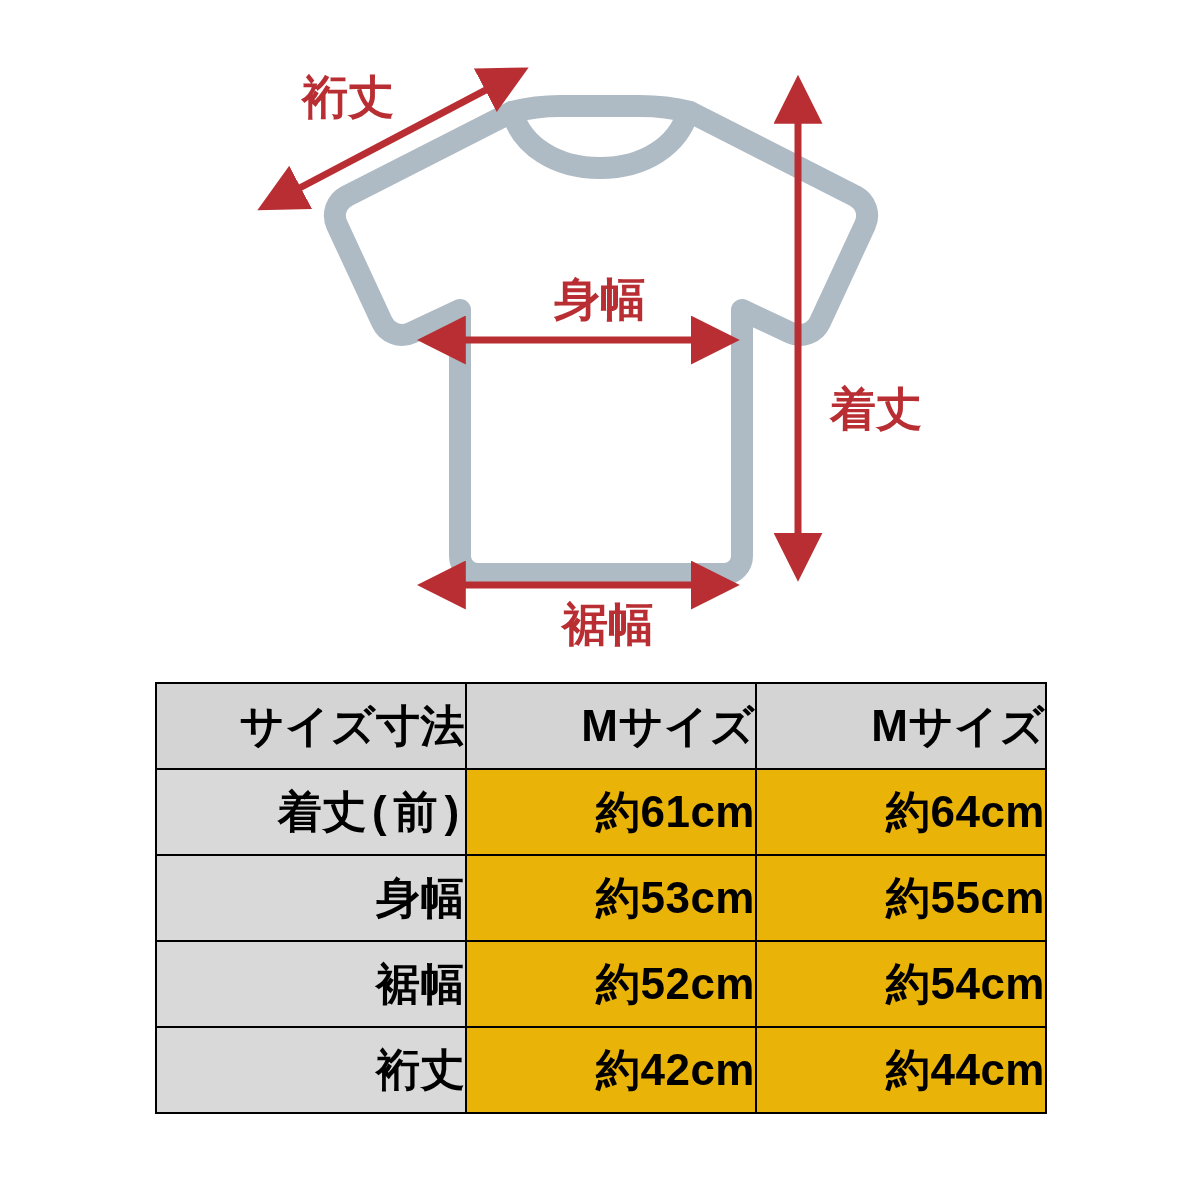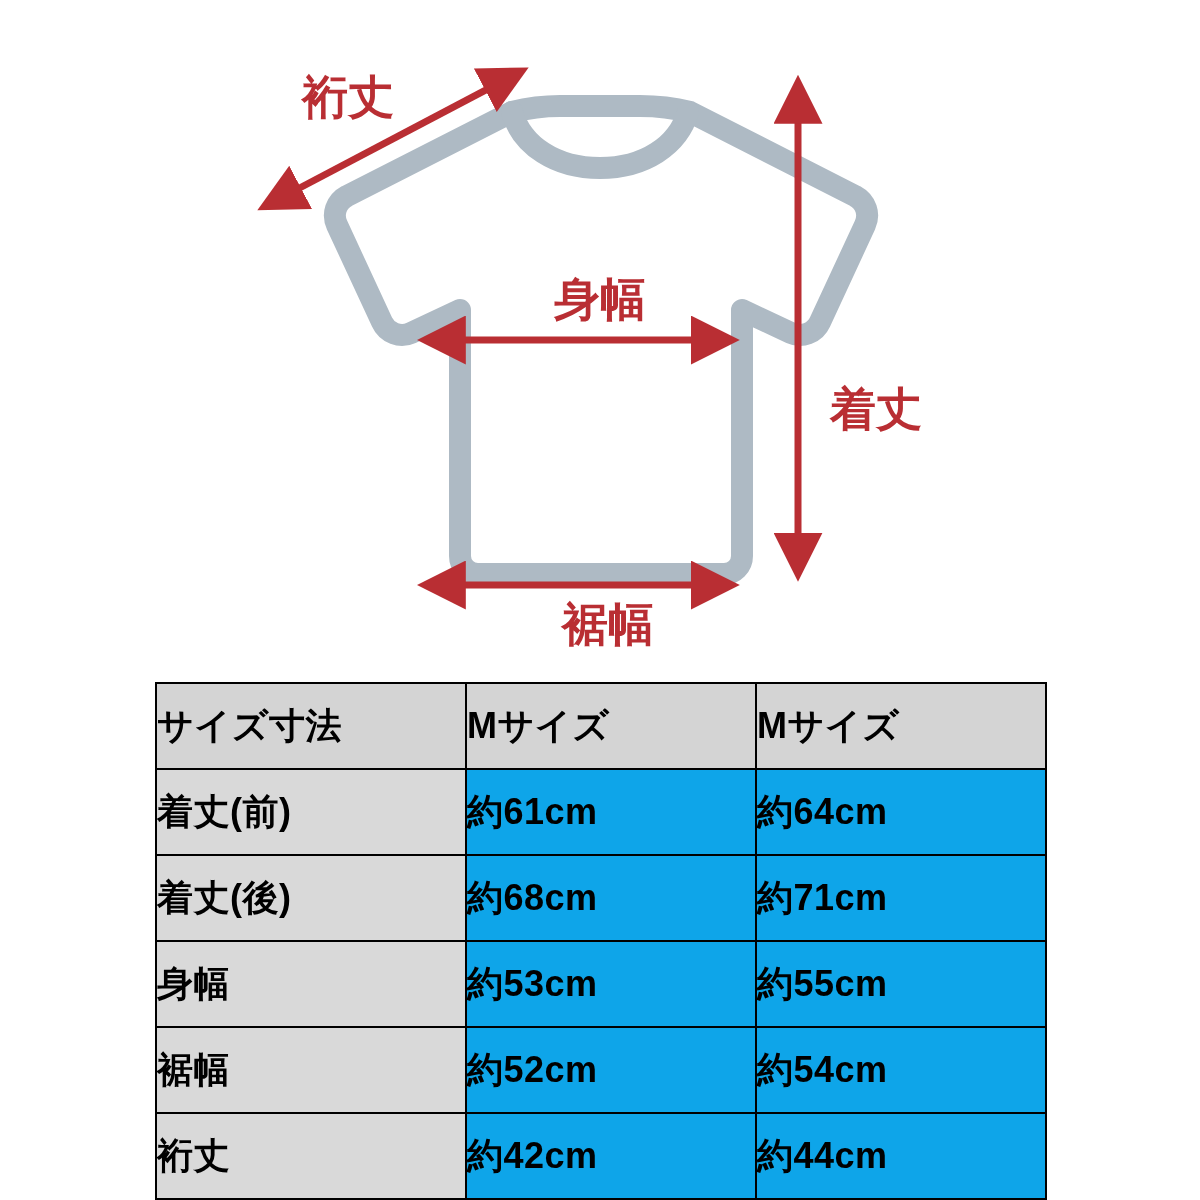--- a/index.html
+++ b/index.html
@@ -41,37 +41,38 @@
   }
   table.size-table {
     border-collapse: collapse;
     width: 890px;
     table-layout: fixed;
   }
   table.size-table th,
   table.size-table td {
     border: 2px solid #000000;
     height: 84px;
-    text-align: left;
+    text-align: right;
     vertical-align: middle;
-    font-size: 36px;
+    font-size: 44px;
     font-weight: bold;
     font-family: "Liberation Sans", "DejaVu Sans", sans-serif;
     letter-spacing: 0.5px;
     padding: 0;
   }
   table.size-table thead th {
     background: #d4d4d4;
   }
   table.size-table tbody th {
     background: #d9d9d9;
     font-weight: bold;
+    font-family: Liberation Mono, monospace;
   }
   table.size-table tbody td {
-    background: #0ea5e9;
+    background: #eab308;
   }
   table.size-table col.c0 { width: 310px; }
   table.size-table col.c1 { width: 290px; }
   table.size-table col.c2 { width: 290px; }
 </style>
 </head>
 <body>
 
 <div id="diagram-area">
   <svg id="diagram-svg" width="1200" height="670" viewBox="0 0 1200 670">
@@ -145,25 +146,20 @@
         <th>Mサイズ</th>
       </tr>
     </thead>
     <tbody>
       <tr>
         <th>着丈(前)</th>
         <td>約61cm</td>
         <td>約64cm</td>
       </tr>
       <tr>
-        <th>着丈(後)</th>
-        <td>約68cm</td>
-        <td>約71cm</td>
-      </tr>
-      <tr>
         <th>身幅</th>
         <td>約53cm</td>
         <td>約55cm</td>
       </tr>
       <tr>
         <th>裾幅</th>
         <td>約52cm</td>
         <td>約54cm</td>
       </tr>
       <tr>

